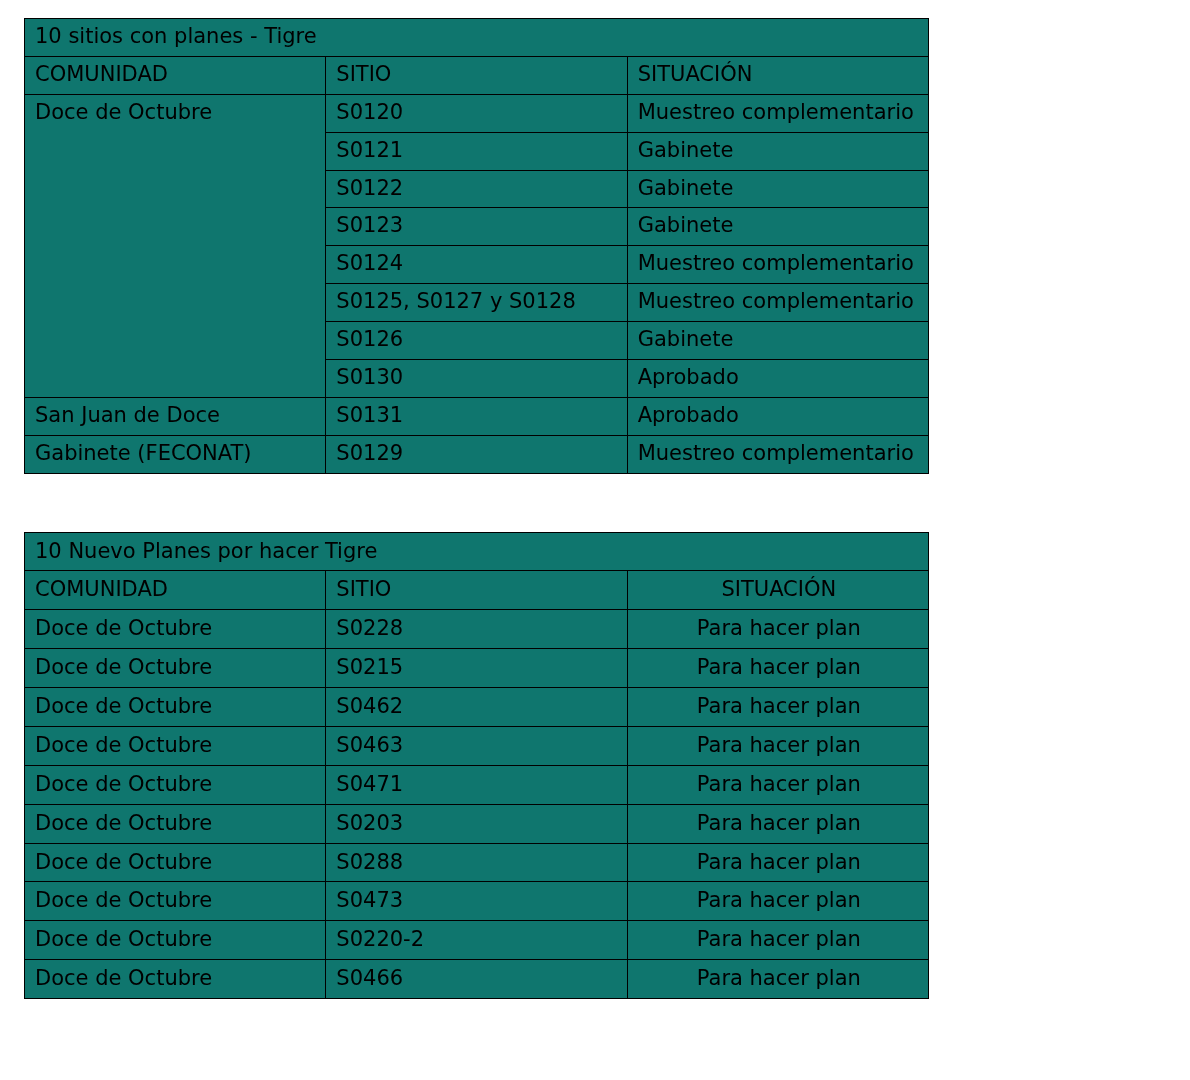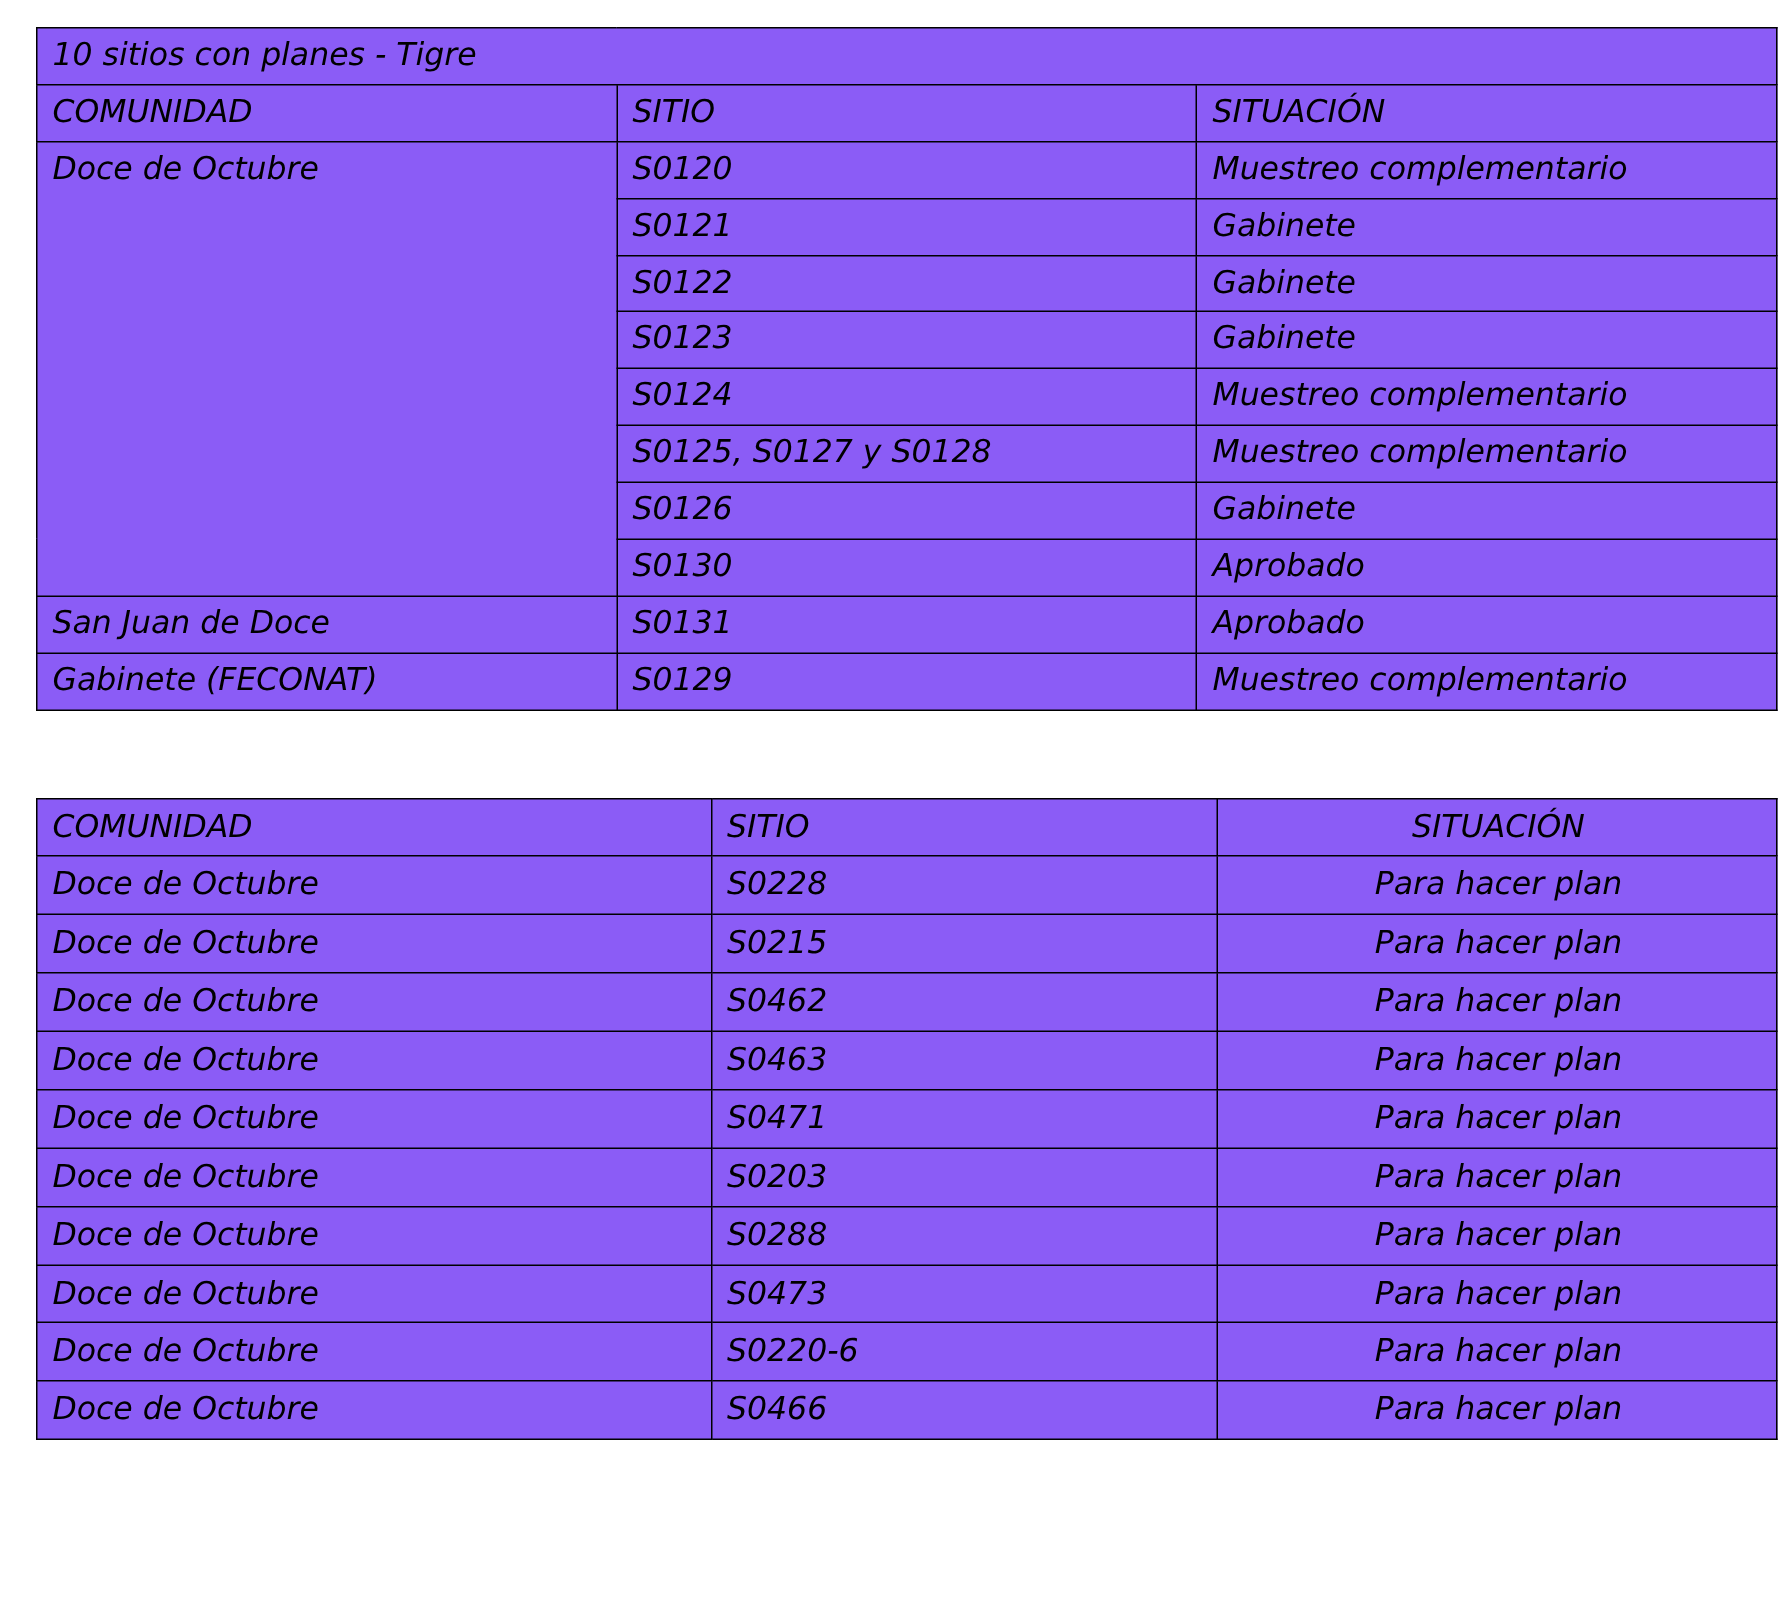--- a/index.html
+++ b/index.html
@@ -18,23 +18,22 @@
     position: relative;
     width: 1190px;
     height: 1080px;
     box-sizing: border-box;
     padding: 18px 28px 0 24px;
   }
 
   table.doc-table {
     border-collapse: collapse;
     table-layout: fixed;
-    width: 1161px;
-    background: #8b5cf6;
-    font-style: italic;
+    width: 905px;
+    background: #0f766e;
   }
   table.doc-table td,
   table.doc-table th {
     border: 1.6px solid #000000;
     padding: 4px 8px 6px 10px;
     font-size: 21px;
     line-height: 1.28;
     vertical-align: top;
     font-weight: normal;
     text-align: left;
@@ -135,20 +134,23 @@
         <td>Muestreo complementario</td>
       </tr>
     </tbody>
   </table>
 
   <div class="spacer"></div>
 
   <table class="doc-table t2">
     <tbody>
       <tr>
+        <td class="title-cell" colspan="3">10 Nuevo Planes por hacer Tigre</td>
+      </tr>
+      <tr>
         <td class="hdr col-com">COMUNIDAD</td>
         <td class="hdr col-sit">SITIO</td>
         <td class="hdr col-situ center">SITUACIÓN</td>
       </tr>
 
       <tr>
         <td>Doce de Octubre</td>
         <td>S0228</td>
         <td class="center">Para hacer plan</td>
       </tr>
@@ -182,21 +184,21 @@
         <td>S0288</td>
         <td class="center">Para hacer plan</td>
       </tr>
       <tr>
         <td>Doce de Octubre</td>
         <td>S0473</td>
         <td class="center">Para hacer plan</td>
       </tr>
       <tr>
         <td>Doce de Octubre</td>
-        <td>S0220-6</td>
+        <td>S0220-2</td>
         <td class="center">Para hacer plan</td>
       </tr>
       <tr>
         <td>Doce de Octubre</td>
         <td>S0466</td>
         <td class="center">Para hacer plan</td>
       </tr>
     </tbody>
   </table>
 

